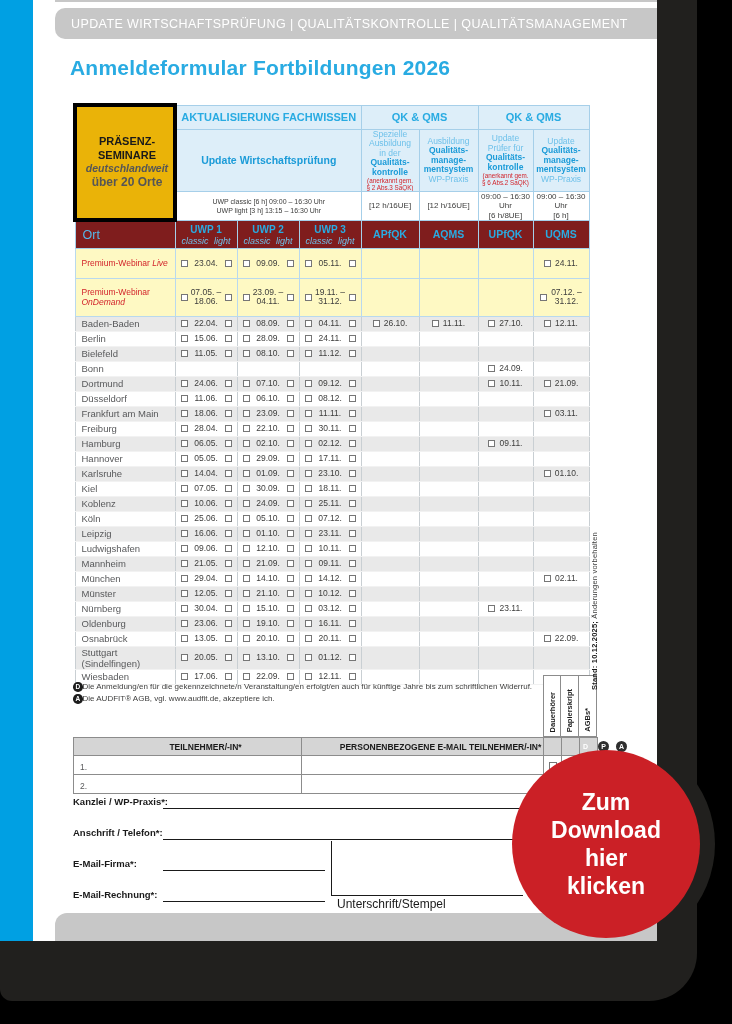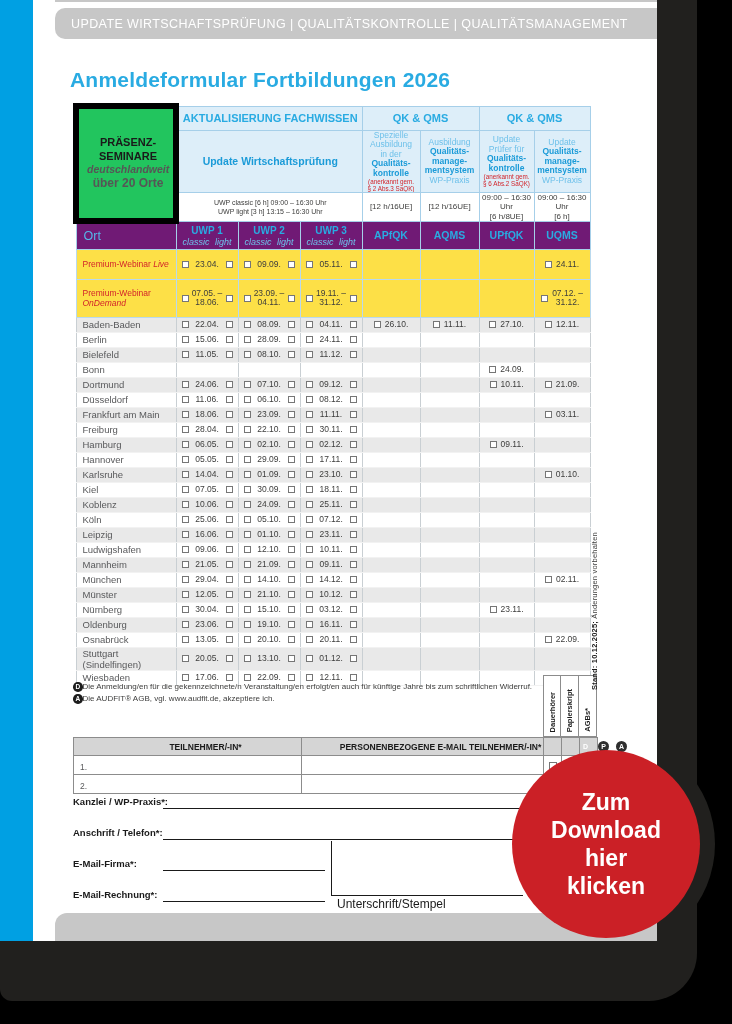--- a/index.html
+++ b/index.html
@@ -10,46 +10,46 @@
   .shadow { position:absolute; left:0; top:0; width:697px; height:1001px; background:#21201e; border-radius:0 0 48px 12px; }
   .sheet { position:absolute; left:33px; top:0; width:624px; height:941px; background:#fff; }
   .blue-strip { position:absolute; left:0; top:0; width:33px; height:941px; background:#00a0e3; }
 
   .top-edge { position:absolute; left:22px; top:0; width:602px; height:2px; background:#c7c7c7; }
   .top-bar { position:absolute; left:22px; top:8px; width:602px; height:31px; background:#c7c7c7;
              border-radius:10px 0 0 10px; display:flex; align-items:center; padding-left:16px;
              color:#fff; font-size:12.5px; letter-spacing:.4px; }
   .bottom-bar { position:absolute; left:22px; top:913px; width:602px; height:28px; background:#c7c7c7; border-radius:12px 0 0 0; }
 
-  .page-title { position:absolute; left:37px; top:68px; font-size:21px; font-weight:bold; color:#29abe2; letter-spacing:.2px; }
+  .page-title { position:absolute; left:37px; top:56px; font-size:21px; font-weight:bold; color:#29abe2; letter-spacing:.2px; }
 
   
   .main-table { position:absolute; left:40px; top:103px; border-collapse:collapse; table-layout:fixed; width:514px; }
   .main-table td { border:1px solid #a6cfe9; overflow:hidden; vertical-align:middle; }
   .intro-cell { background:#e9e9e9; padding:4px 4px 4px 8px; vertical-align:middle; }
   .intro-b { font-size:11px; font-weight:bold; color:#1a1a1a; line-height:1.2; }
   .intro-i { font-size:10.5px; font-style:italic; color:#565656; line-height:1.25; }
   .intro-n { font-size:12px; color:#565656; line-height:1.25; }
   .grp-row td { height:24px; background:#ddeef9; text-align:center; font-weight:bold; font-size:11px; color:#29abe2; }
   .course-row td { height:58px; background:#ddeef9; text-align:center; }
   .uwp-update { font-size:10.5px; font-weight:bold; color:#1b9bd8; }
   .ch-top { display:block; font-size:8.5px; color:#6ec1ea; line-height:1.12; }
   .ch-bold { display:block; font-size:8.5px; font-weight:bold; color:#1b9bd8; line-height:1.12; }
   .ch-red { display:block; font-size:6.3px; color:#d2232a; line-height:1.12; }
   .pre { white-space:pre-line; }
   .times-row td { height:26px; text-align:center; color:#3d3d3c; background:#fff; }
   .t-uwp { font-size:7px; line-height:1.3; }
   .t-s { font-size:8px; line-height:1.15; }
-  .colhead-row td { height:28px; background:#701a75; text-align:center; }
+  .colhead-row td { height:28px; background:#7f1d1d; text-align:center; }
   .ort-head { font-size:12.5px; color:#56b6e8; text-align:left !important; padding-left:7px; }
   .uwp-name { font-size:10px; font-weight:bold; color:#29abe2; line-height:1.3; }
   .uwp-sub { display:flex; justify-content:space-between; padding:0 6px; font-size:9px; font-style:italic; color:#6ec1ea; }
   .single-head { font-size:10.5px; font-weight:bold; color:#29abe2; }
 
-  .web-row td { background:#fde047; border:1px solid #b9d9ee; }
+  .web-row td { background:#fef9c3; border:1px solid #b9d9ee; }
   .web-row.r1 td { height:30px; }
   .web-row.r2 td { height:38px; }
   .web-label { font-size:8.5px; color:#d2232a; padding-left:6px; line-height:1.25; }
   .city-row td { border:1px solid #c9cfd3; border-top:none; border-bottom:1px solid #f2f2f2; height:15px; }
   .city-row.odd td { background:#e9e9e9; }
   .city-row.even td { background:#fff; }
   .city-name { font-size:9.5px; color:#58595b; padding-left:6px; }
   .uwp-inner { display:flex; align-items:center; justify-content:space-between; padding:0 5px; }
   .single-inner { display:flex; align-items:center; justify-content:center; gap:4px; }
   .cb { width:7px; height:7px; border:1px solid #767676; background:#fff; display:inline-block; flex-shrink:0; }
@@ -116,21 +116,21 @@
         <col style="width:62px">
         <col style="width:62px">
         <col style="width:62px">
       <col style="width:58px">
         <col style="width:59px">
         <col style="width:55px">
         <col style="width:56px">
     </colgroup>
     <tbody>
       <tr class="grp-row">
-        <td class="intro-cell" rowspan="3" style="background:#22c55e;border:6px solid #000000;">
+        <td class="intro-cell" rowspan="3" style="background:#eab308;border:4px solid #000000;">
           <div class="intro-b">PRÄSENZ-</div>
           <div class="intro-b">SEMINARE</div>
           <div class="intro-i">deutschlandweit</div>
           <div class="intro-n">über 20 Orte</div>
         </td>
         <td colspan="3">AKTUALISIERUNG FACHWISSEN</td>
         <td colspan="2">QK &amp; QMS</td>
         <td colspan="2">QK &amp; QMS</td>
       </tr>
       <tr class="course-row">

